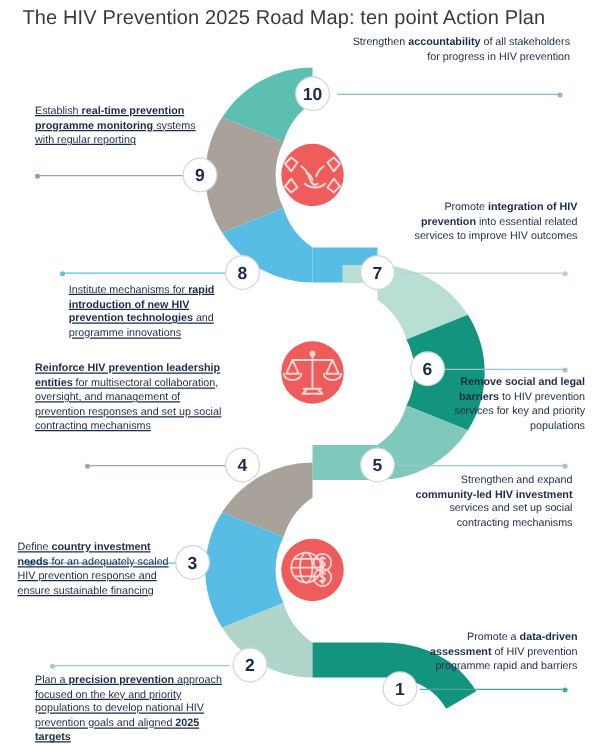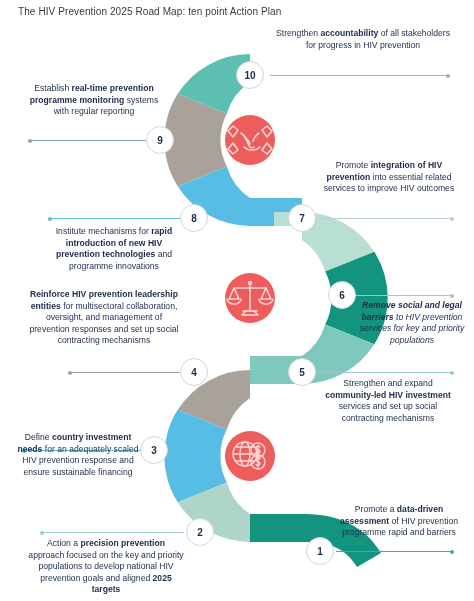--- a/index.html
+++ b/index.html
@@ -3,41 +3,41 @@
 <meta charset="utf-8">
 <style>
   html,body{margin:0;padding:0;background:#ffffff;}
   body{
     width:474px;height:601px;position:relative;overflow:hidden;
     font-family:"Liberation Sans","DejaVu Sans",sans-serif;
     color:#2b2d42;
   }
   #page-title{
     position:absolute;left:18px;top:6px;
-    font-size:10px;color:#3a3a3a;letter-spacing:.1px;
+    font-size:16px;color:#3a3a3a;letter-spacing:.1px;
     white-space:nowrap;
   }
   #diagram{position:absolute;left:0;top:0;width:474px;height:601px;}
 
   
   .num{
     position:absolute;width:28px;height:28px;border-radius:50%;
     background:#ffffff;border:1px solid #cfd6dc;
     display:flex;align-items:center;justify-content:center;
-    font-size:10px;font-weight:bold;color:#1d2b4b;
+    font-size:14px;font-weight:bold;color:#1d2b4b;
     box-sizing:border-box;z-index:6;
   }
   
   .callout{
     position:absolute;font-size:8.6px;line-height:11.6px;
     color:#1d2b4b;z-index:5;
   }
   .callout b{font-weight:bold;}
-  .callout.right{text-align:center;}
-  .callout.left{text-align:center;}
+  .callout.right{text-align:right;}
+  .callout.left{text-align:left;text-decoration:underline;}
   
   .lead{position:absolute;height:1px;z-index:4;}
   .lead .bar{position:absolute;left:0;top:0;height:1px;width:100%;}
   .lead .dot{position:absolute;top:-1.5px;width:4px;height:4px;border-radius:50%;}
 </style>
 </head>
 <body>
 
 <div id="page-title">The HIV Prevention 2025 Road Map: ten point Action Plan</div>
 
@@ -218,27 +218,27 @@
 <div class="num" style="left:288px;top:358px;">5</div>
 <div class="num" style="left:180px;top:358px;">4</div>
 <div class="num" style="left:140px;top:436px;">3</div>
 <div class="num" style="left:186px;top:518px;">2</div>
 <div class="num" style="left:306px;top:537px;">1</div>
 
 <div class="callout right" style="left:270px;top:28px;width:186px;"><span>Strengthen </span><b>accountability</b><span> of all stakeholders for progress in HIV prevention</span></div>
 
 <div class="callout left" style="left:28px;top:83px;width:132px;"><span>Establish </span><b>real-time prevention programme monitoring</b><span> systems with regular reporting</span></div>
 
-<div class="callout left" style="left:44px;top:226px;width:140px;"><span>Institute mechanisms for </span><b>rapid introduction of new HIV prevention technologies</b><span> and programme innovations</span></div>
+<div class="callout left" style="left:55px;top:226px;width:140px;"><span>Institute mechanisms for </span><b>rapid introduction of new HIV prevention technologies</b><span> and programme innovations</span></div>
 
 <div class="callout right" style="left:316px;top:160px;width:146px;"><span>Promote </span><b>integration of HIV prevention</b><span> into essential related services to improve HIV outcomes</span></div>
 
-<div class="callout right" style="left:356px;top:300px;width:112px;font-style:italic;"><b>Remove social and legal barriers</b><span> to HIV prevention services for key and priority populations</span></div>
+<div class="callout right" style="left:356px;top:300px;width:112px;"><b>Remove social and legal barriers</b><span> to HIV prevention services for key and priority populations</span></div>
 
 <div class="callout right" style="left:318px;top:378px;width:140px;"><span>Strengthen and expand </span><b>community-led HIV investment</b><span> services and set up social contracting mechanisms</span></div>
 
 <div class="callout left" style="left:28px;top:289px;width:152px;"><b>Reinforce HIV prevention leadership entities</b><span> for multisectoral collaboration, oversight, and management of prevention responses and set up social contracting mechanisms</span></div>
 
 <div class="callout left" style="left:14px;top:432px;width:128px;"><span>Define </span><b>country investment needs</b><span> for an adequately scaled HIV prevention response and ensure sustainable financing</span></div>
 
-<div class="callout left" style="left:28px;top:538px;width:156px;"><span>Action a </span><b>precision prevention</b><span> approach focused on the key and priority populations to develop national HIV prevention goals and aligned </span><b>2025 targets</b></div>
+<div class="callout left" style="left:28px;top:538px;width:156px;"><span>Plan a </span><b>precision prevention</b><span> approach focused on the key and priority populations to develop national HIV prevention goals and aligned </span><b>2025 targets</b></div>
 
 <div class="callout right" style="left:336px;top:504px;width:126px;"><span>Promote a </span><b>data-driven assessment</b><span> of HIV prevention programme rapid and barriers</span></div>
 
 </body></html>

